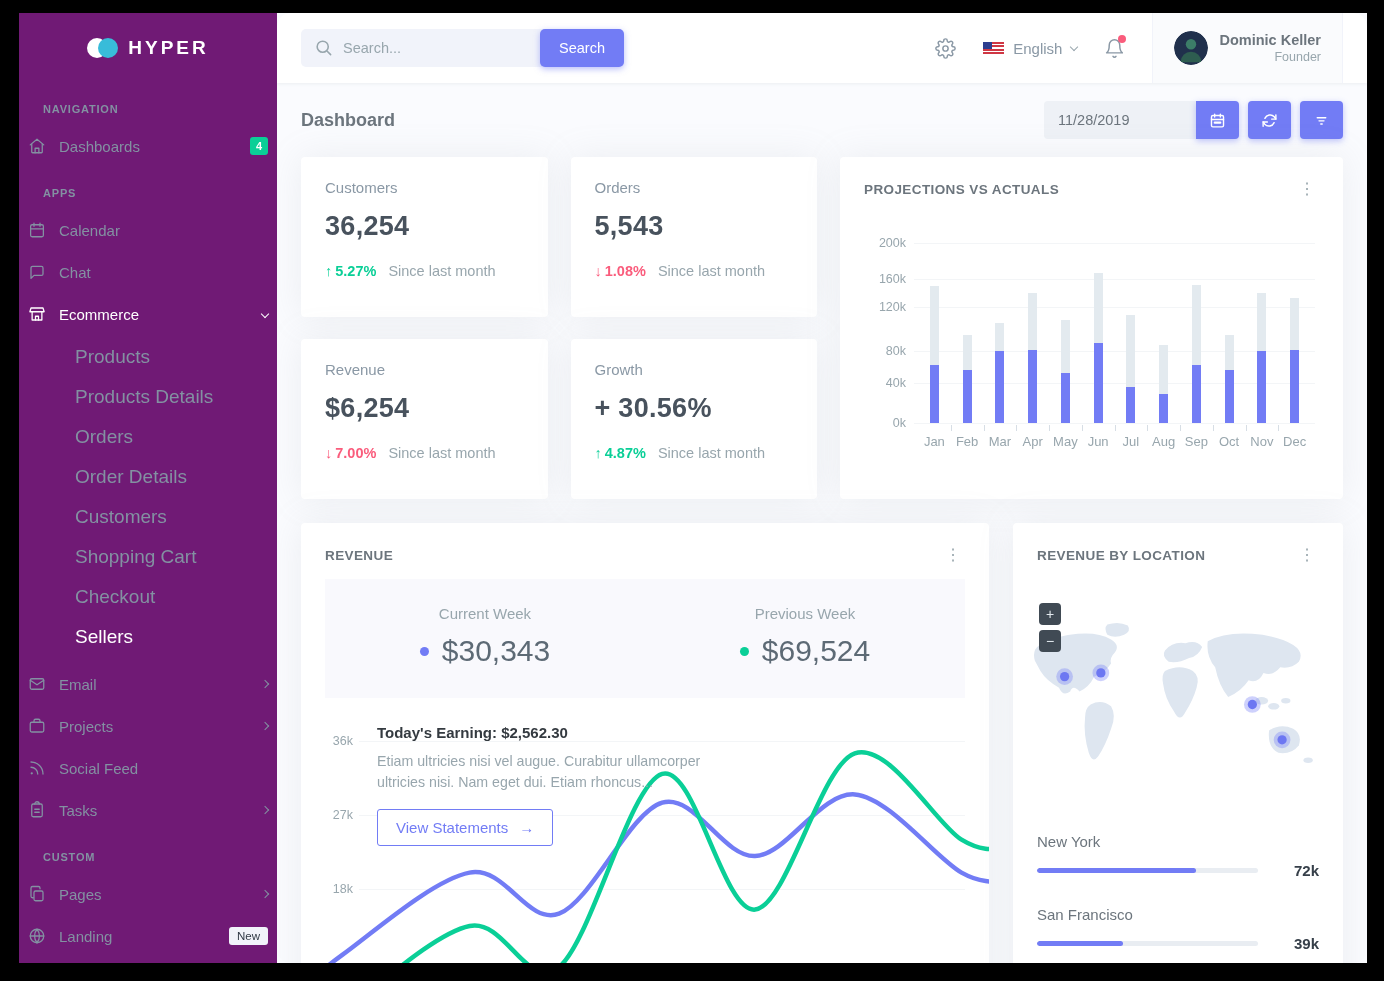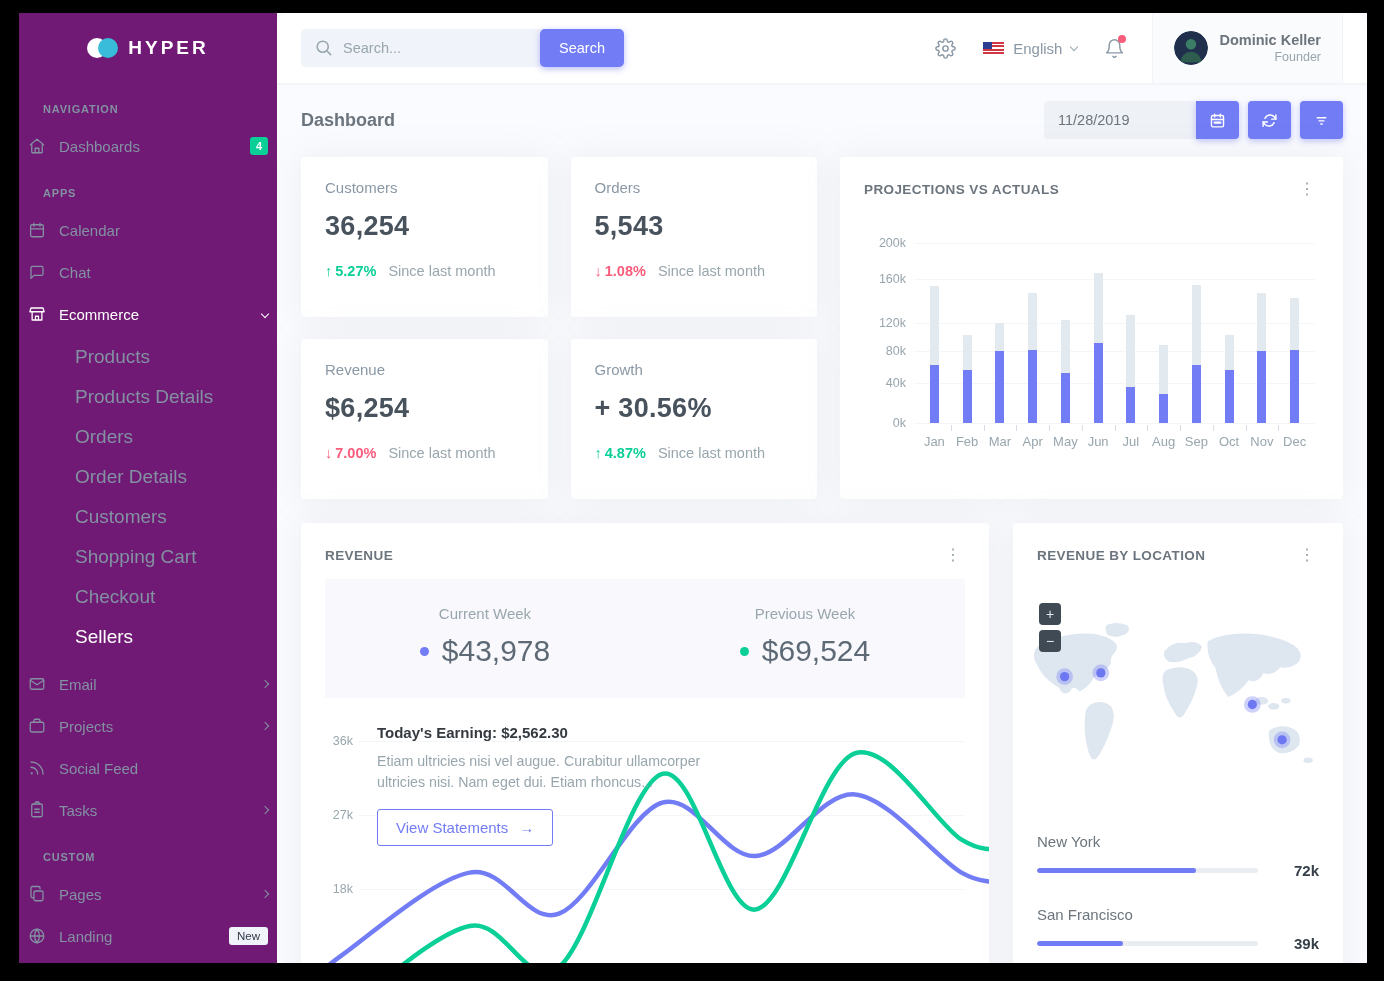--- a/index.html
+++ b/index.html
@@ -372,21 +372,21 @@
             <button class="dots"></button>
           </div>
           <div class="proj-plot">
             <div id="proj-grid">
                 <div class="gl" style="top:0px">
                   <span class="gl-label">200k</span>
                 </div>
                 <div class="gl" style="top:36px">
                   <span class="gl-label">160k</span>
                 </div>
-                <div class="gl" style="top:80px">
+                <div class="gl" style="top:64px">
                   <span class="gl-label">120k</span>
                 </div>
                 <div class="gl" style="top:108px">
                   <span class="gl-label">80k</span>
                 </div>
                 <div class="gl" style="top:140px">
                   <span class="gl-label">40k</span>
                 </div>
                 <div class="gl" style="top:180px">
                   <span class="gl-label">0k</span>
@@ -489,21 +489,21 @@
         <div class="card">
           <div class="card-head">
             <span class="card-title">REVENUE</span>
             <button class="dots"></button>
           </div>
           <div class="rev-summary">
             <div class="rev-col">
               <div class="rev-label">Current Week</div>
               <div class="rev-value">
                   <span class="dot" style="background:#727cf5"></span>
-                  <span>$43,978</span>
+                  <span>$30,343</span>
                 </div>
             </div>
             <div class="rev-col">
               <div class="rev-label">Previous Week</div>
               <div class="rev-value">
                   <span class="dot" style="background:#0acf97"></span>
                   <span>$69,524</span>
                 </div>
             </div>
           </div>

